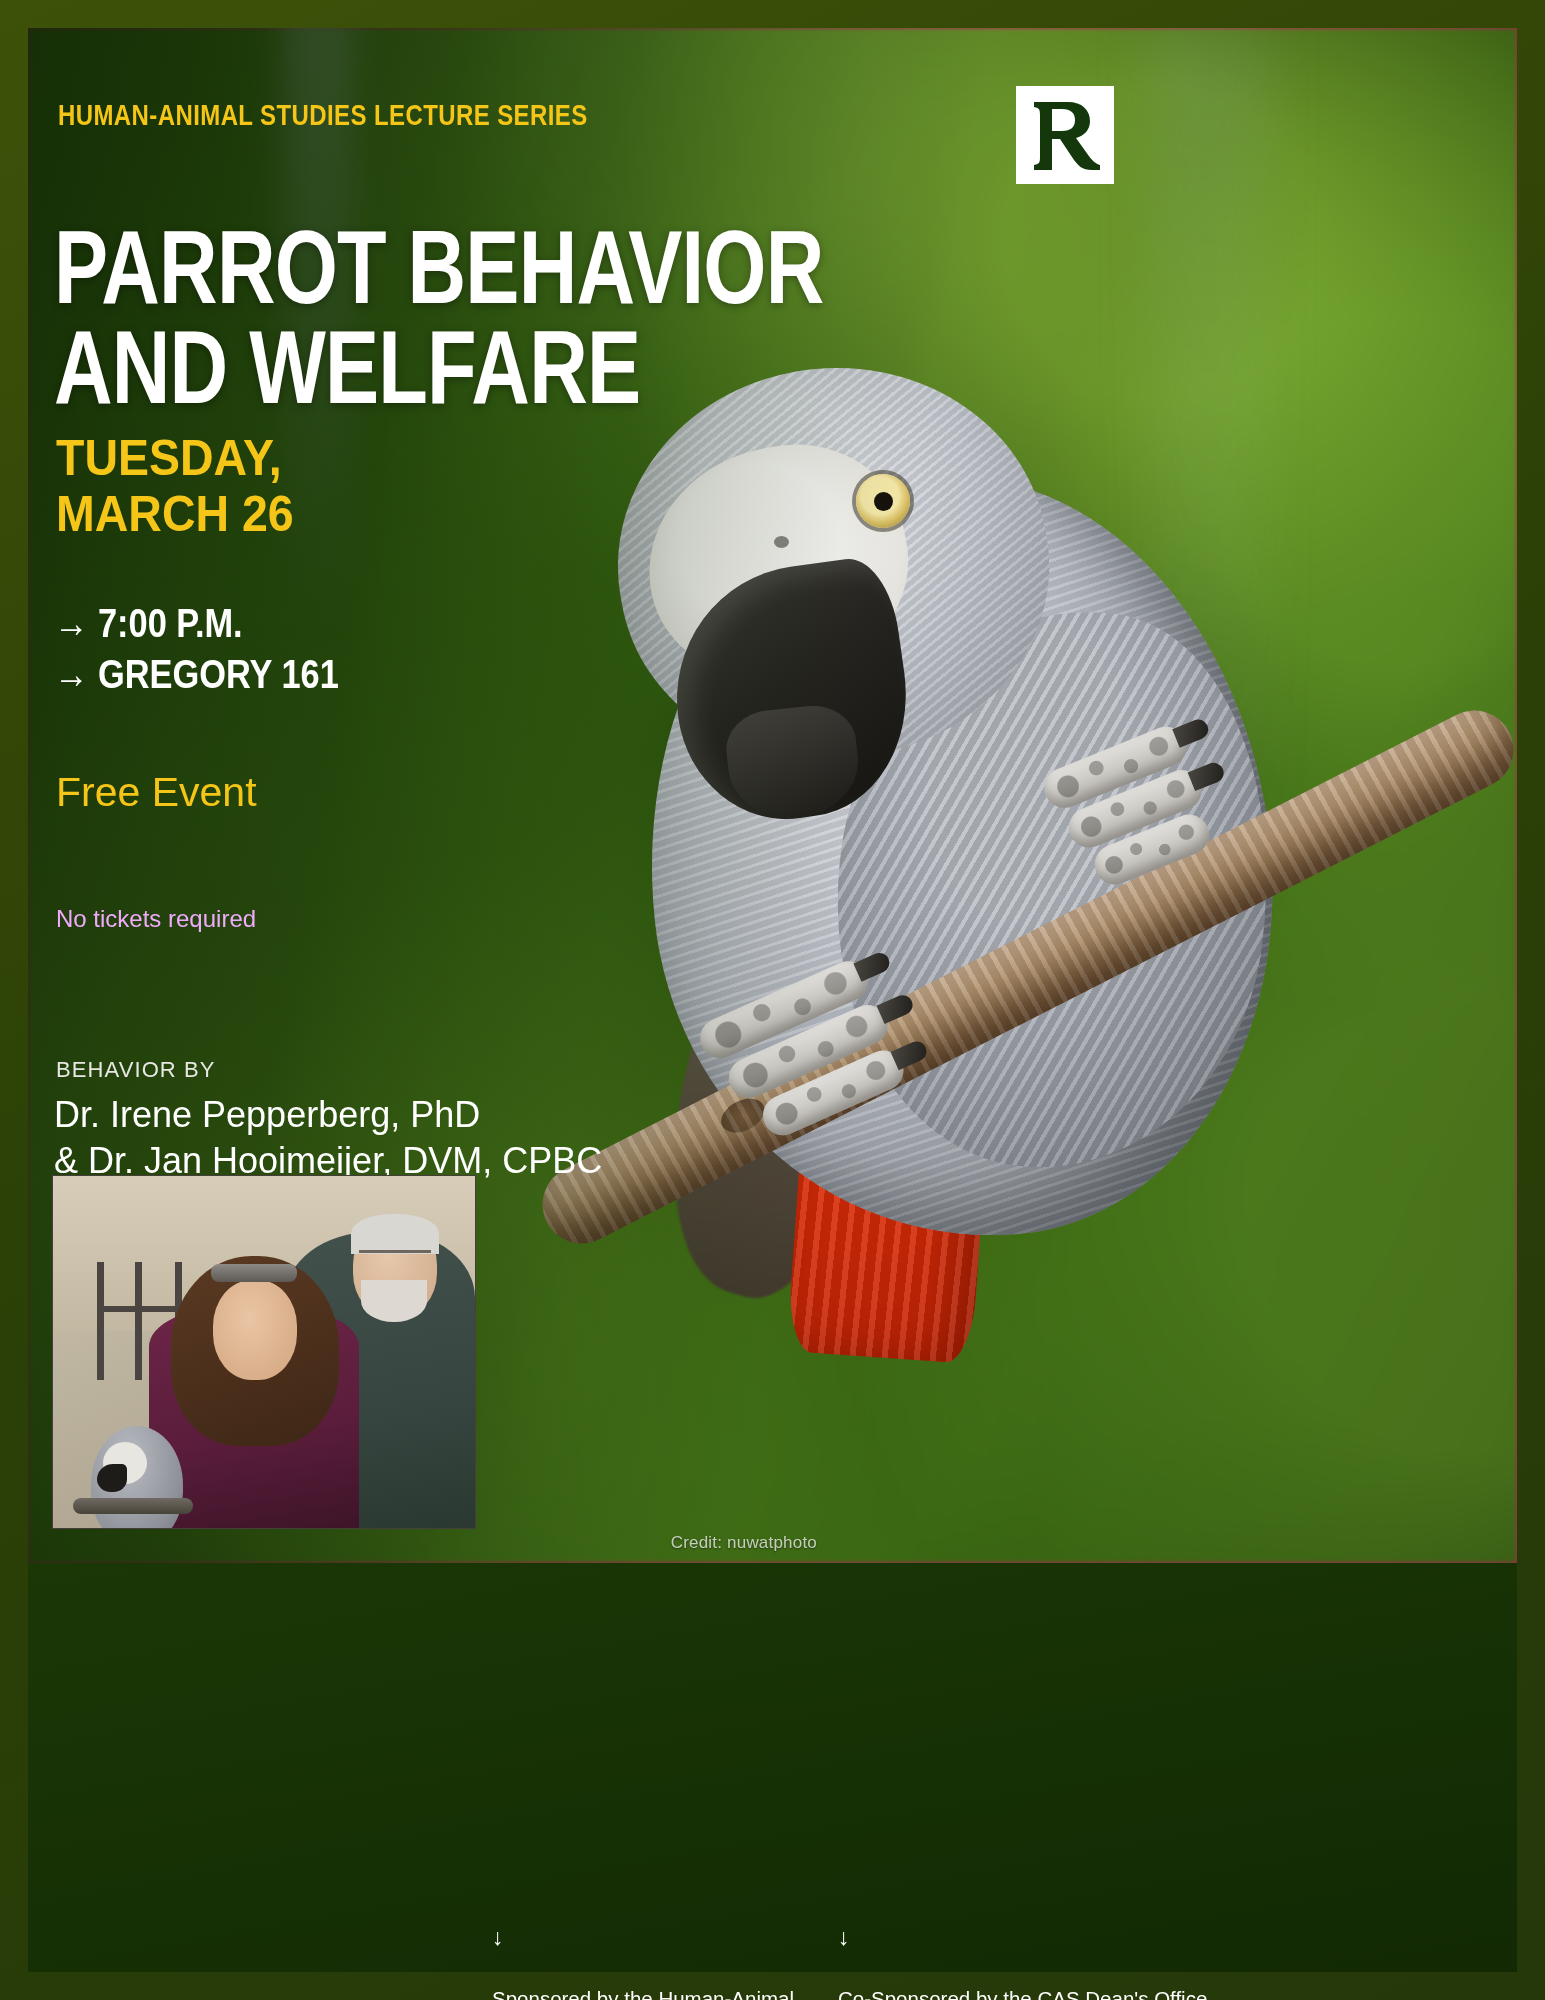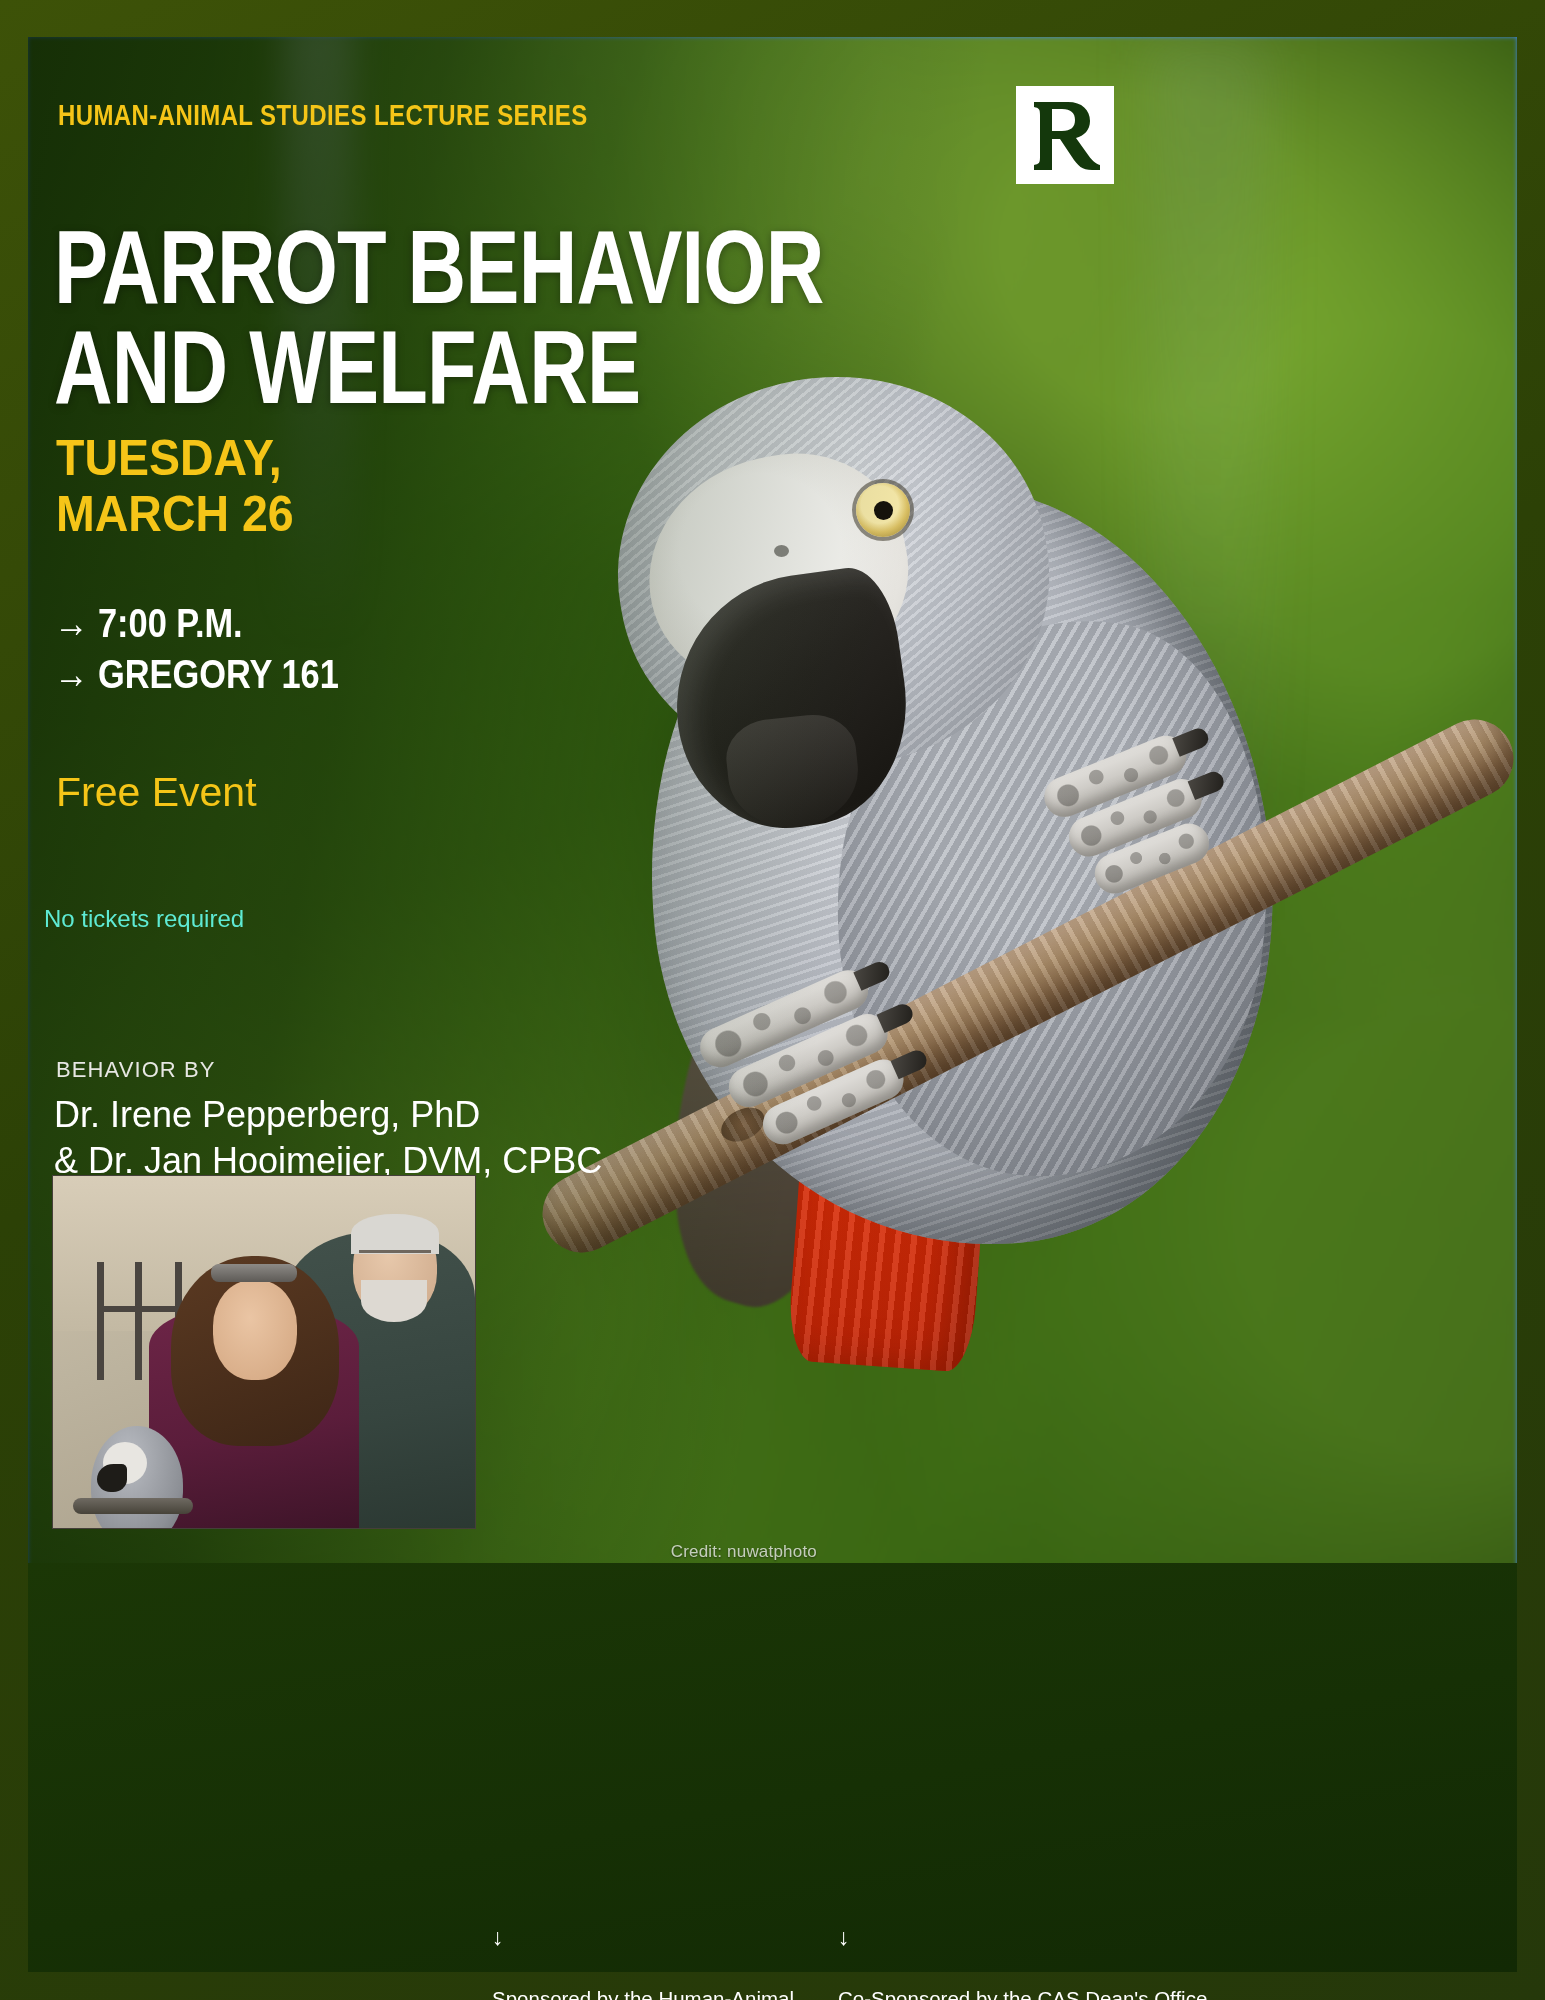--- a/index.html
+++ b/index.html
@@ -16,22 +16,21 @@
   .frame{
     position:absolute;inset:0;
     background:linear-gradient(155deg,#3d5208 0%,#2c4106 45%,#25380a 100%);
   }
 
   
   .hero{
     position:absolute;
     left:28px;top:28px;width:1489px;height:1535px;
     overflow:hidden;
-    background:#3b82f6;
-    margin-top:9px;
+    background:#be185d;
   }
   .hero-bg{
     position:absolute;inset:0;
     background:
       radial-gradient(circle at 76% 14%, rgba(150,200,60,.55) 0 9%, rgba(0,0,0,0) 32%),
       radial-gradient(circle at 92% 30%, rgba(120,180,50,.45) 0 10%, rgba(0,0,0,0) 30%),
       radial-gradient(circle at 12% 10%, rgba(90,150,30,.40) 0 12%, rgba(0,0,0,0) 38%),
       radial-gradient(circle at 30% 38%, rgba(60,110,20,.55) 0 14%, rgba(0,0,0,0) 42%),
       radial-gradient(circle at 8% 62%, rgba(110,165,40,.35) 0 12%, rgba(0,0,0,0) 38%),
       radial-gradient(circle at 22% 86%, rgba(95,150,35,.40) 0 13%, rgba(0,0,0,0) 40%),
@@ -231,22 +230,22 @@
   }
   .free{
     position:absolute;left:56px;top:770px;
     color:#f5c518;font-size:41px;line-height:1.1;
   }
   .openpub{
     position:absolute;left:56px;top:832px;
     color:#ffffff;font-size:40px;line-height:1.1;
   }
   .notickets{
-    position:absolute;left:44px;top:905px;
-    color:#5eead4;font-size:24px;
+    position:absolute;left:56px;top:905px;
+    color:#f0abfc;font-size:24px;
   }
   .presented-label{
     position:absolute;left:56px;top:1057px;
     color:#e7e7e3;font-size:22px;letter-spacing:1.1px;
   }
   .presenters{
     position:absolute;left:54px;top:1092px;
     color:#ffffff;font-size:36px;line-height:1.28;
     white-space:pre-line;
   }

